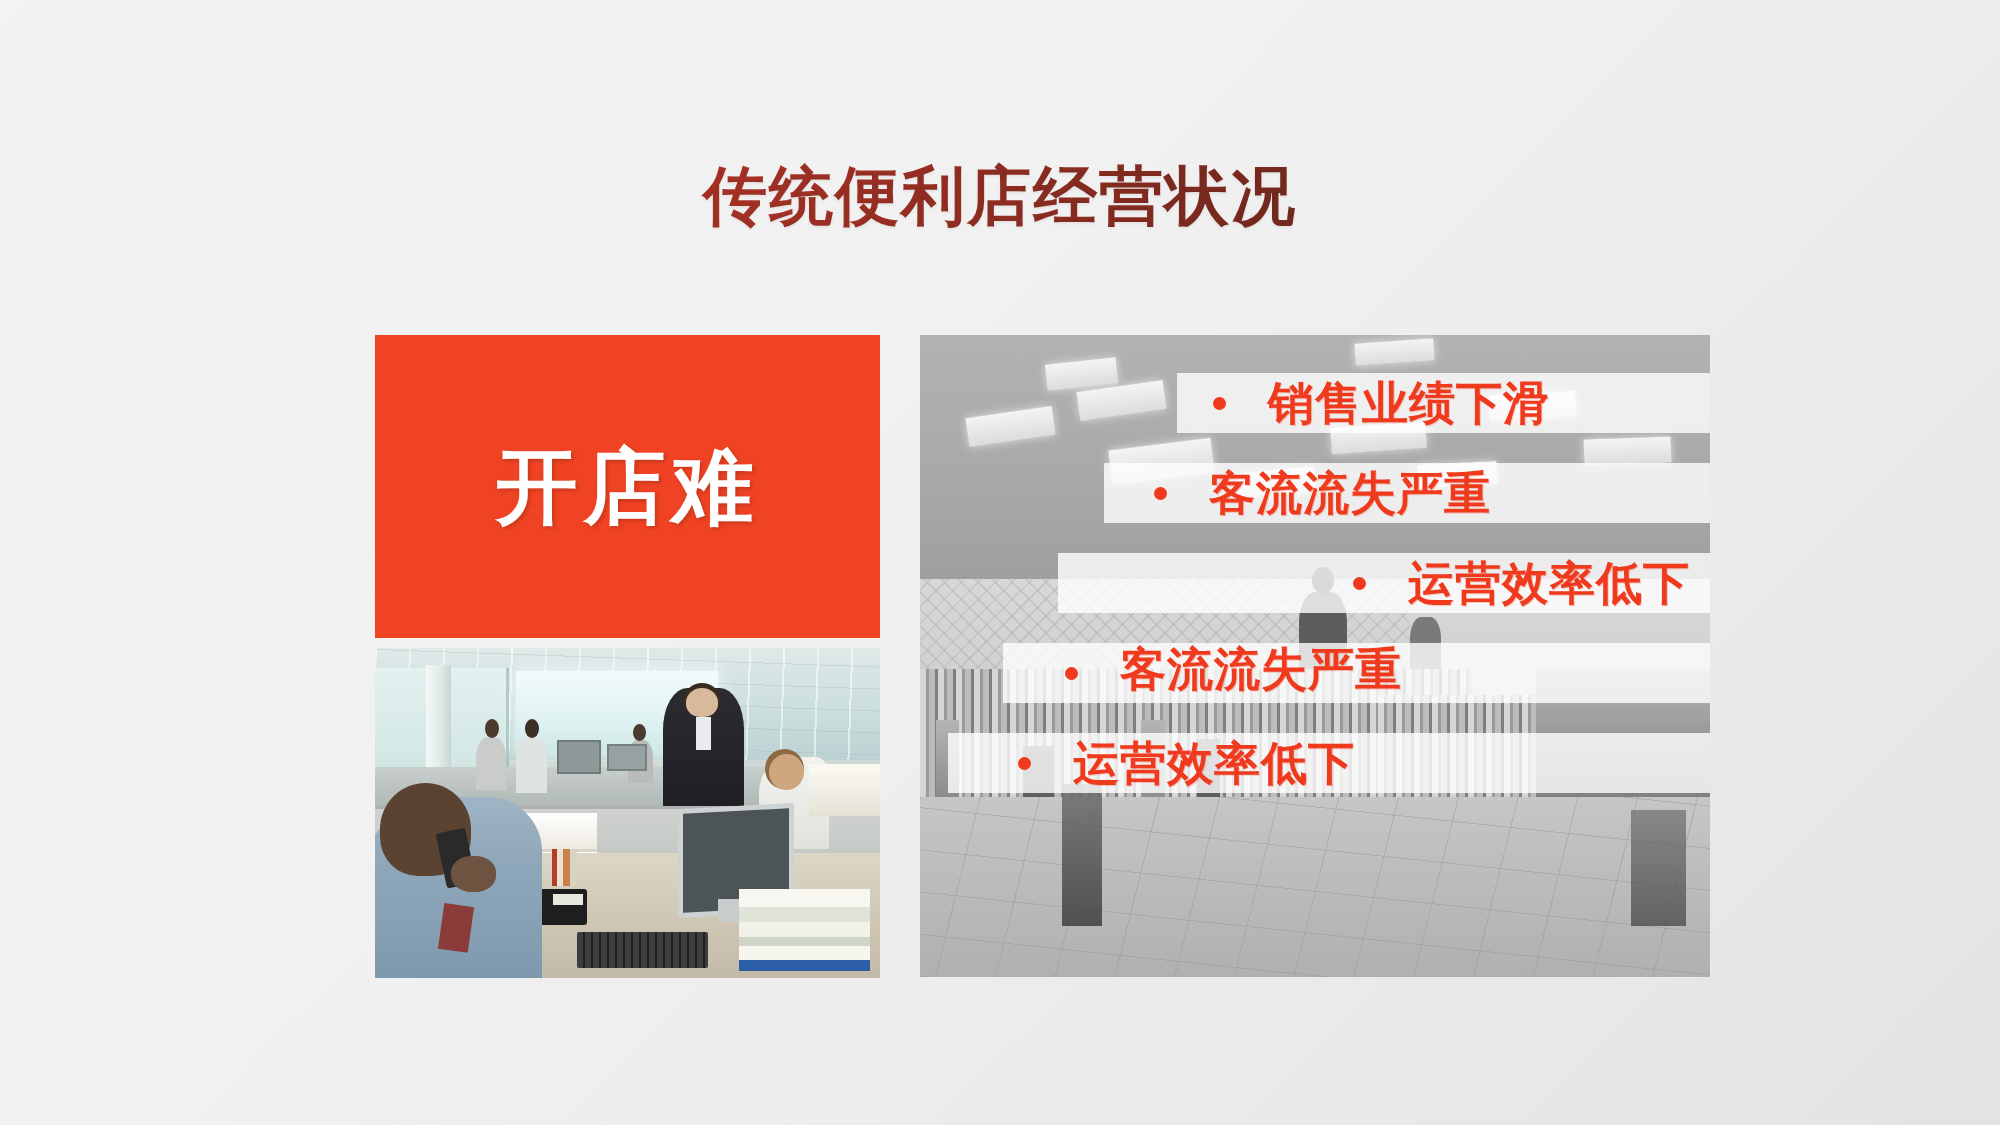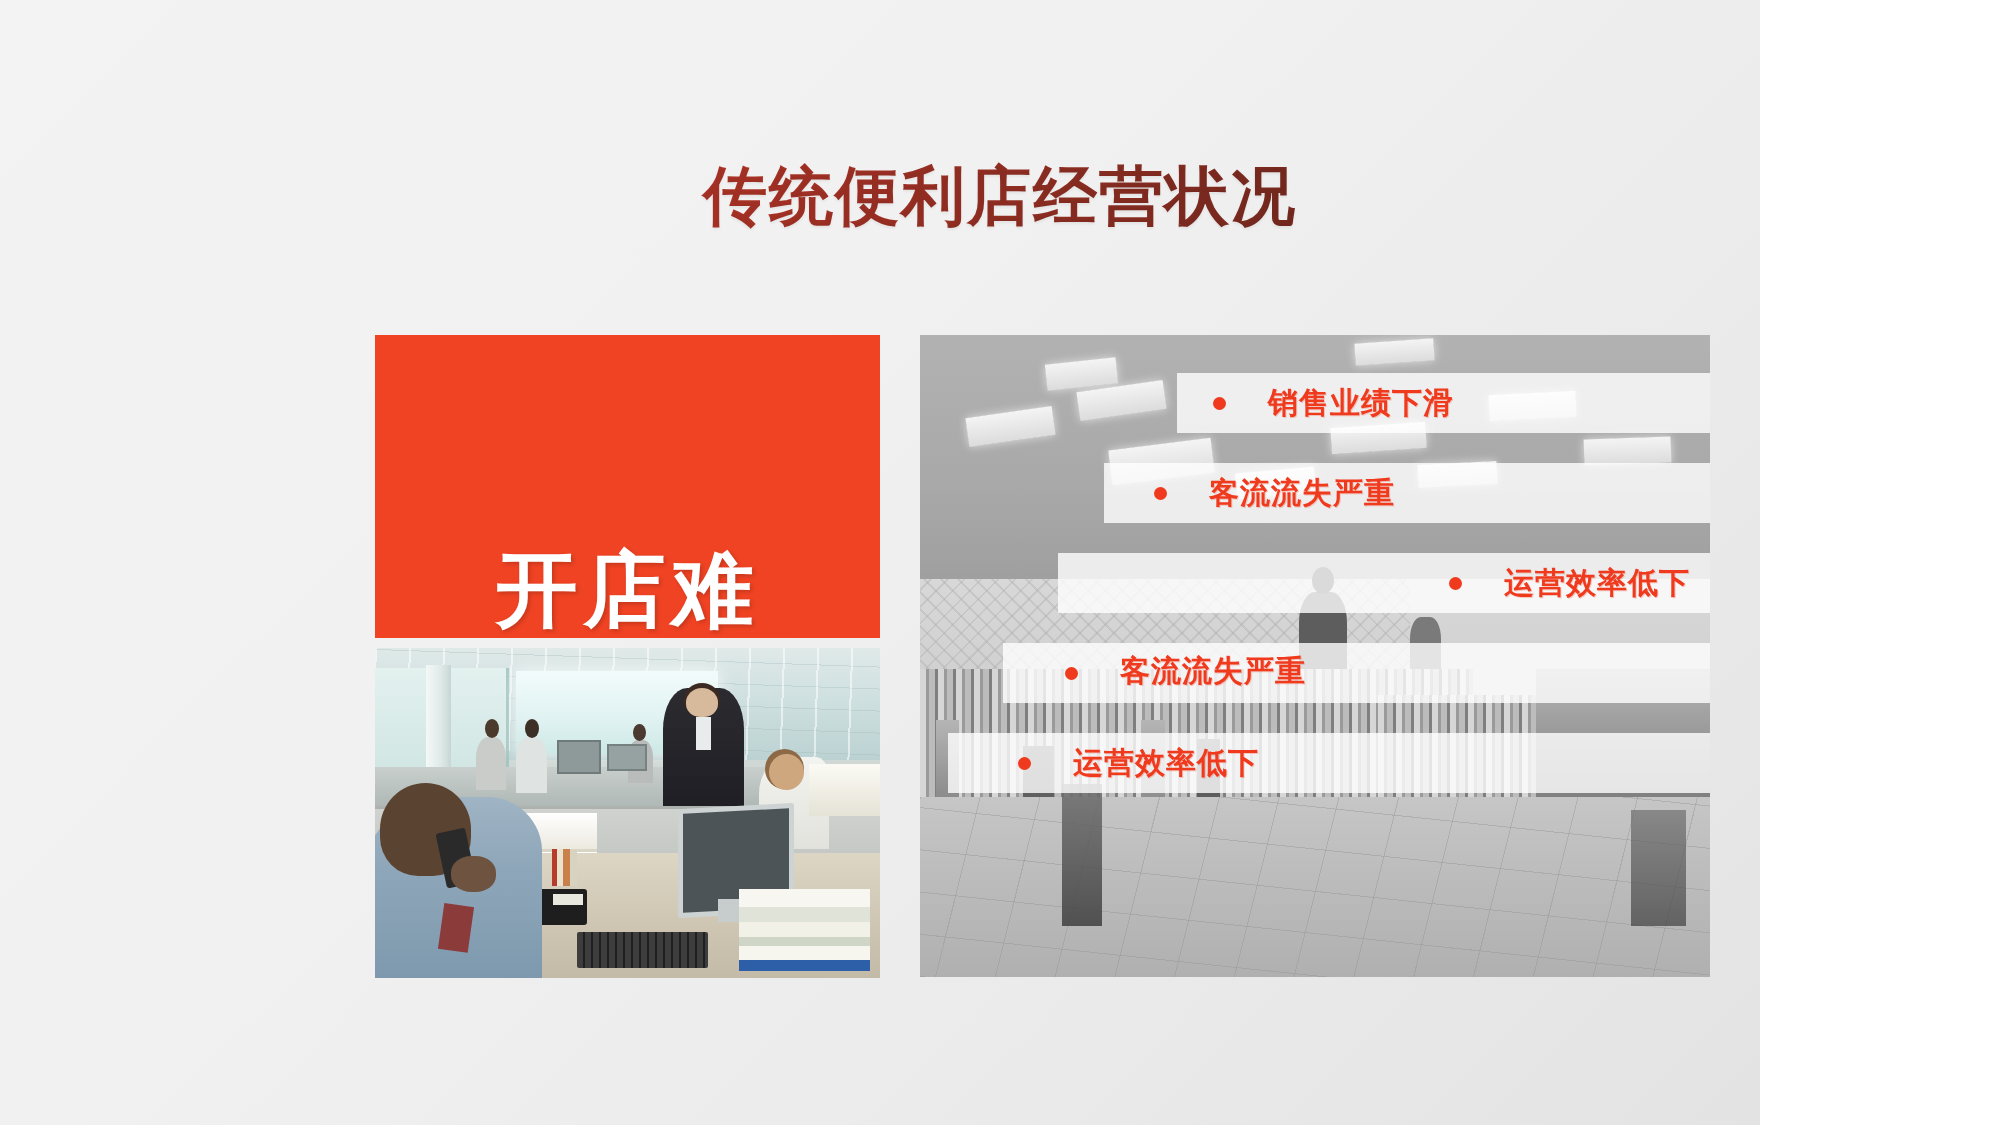--- a/index.html
+++ b/index.html
@@ -8,21 +8,21 @@
   }
   body {
     width: 2000px;
     height: 1125px;
     overflow: hidden;
     font-family: "Liberation Sans", "DejaVu Sans", sans-serif;
   }
 
   #slide {
     position: relative;
-    width: 1760px;
+    width: 2000px;
     height: 1125px;
     background: linear-gradient(135deg, #f3f3f3 0%, #f1f1f1 40%, #ebebeb 70%, #e3e3e3 100%);
     overflow: hidden;
   }
 
   
   #slide-title {
     position: absolute;
     top: 118px;
     left: 0;
@@ -51,23 +51,22 @@
   }
 
   #red-card {
     position: absolute;
     left: 0;
     top: 0;
     width: 505px;
     height: 303px;
     background: #f04323;
     display: flex;
-    align-items: flex-end;
+    align-items: center;
     justify-content: center;
-    font-family: Liberation Mono, monospace;
   }
   #red-card-label {
     color: #ffffff;
     font-size: 82px;
     font-weight: bold;
     letter-spacing: 6px;
     line-height: 1;
     text-shadow: 2px 2px 4px rgba(0,0,0,0.18);
     white-space: nowrap;
   }
@@ -324,21 +323,21 @@
   .band .bullet-dot {
     width: 13px;
     height: 13px;
     border-radius: 50%;
     background: #f03a1e;
     flex: 0 0 auto;
     margin-right: 42px;
   }
   .band .band-text {
     color: #f03a1e;
-    font-size: 30px;
+    font-size: 46px;
     font-weight: bold;
     letter-spacing: 1px;
     line-height: 1;
     white-space: nowrap;
     text-shadow: 1px 1px 0 rgba(240,58,30,0.25);
   }
 </style>
 </head>
 <body>
 

